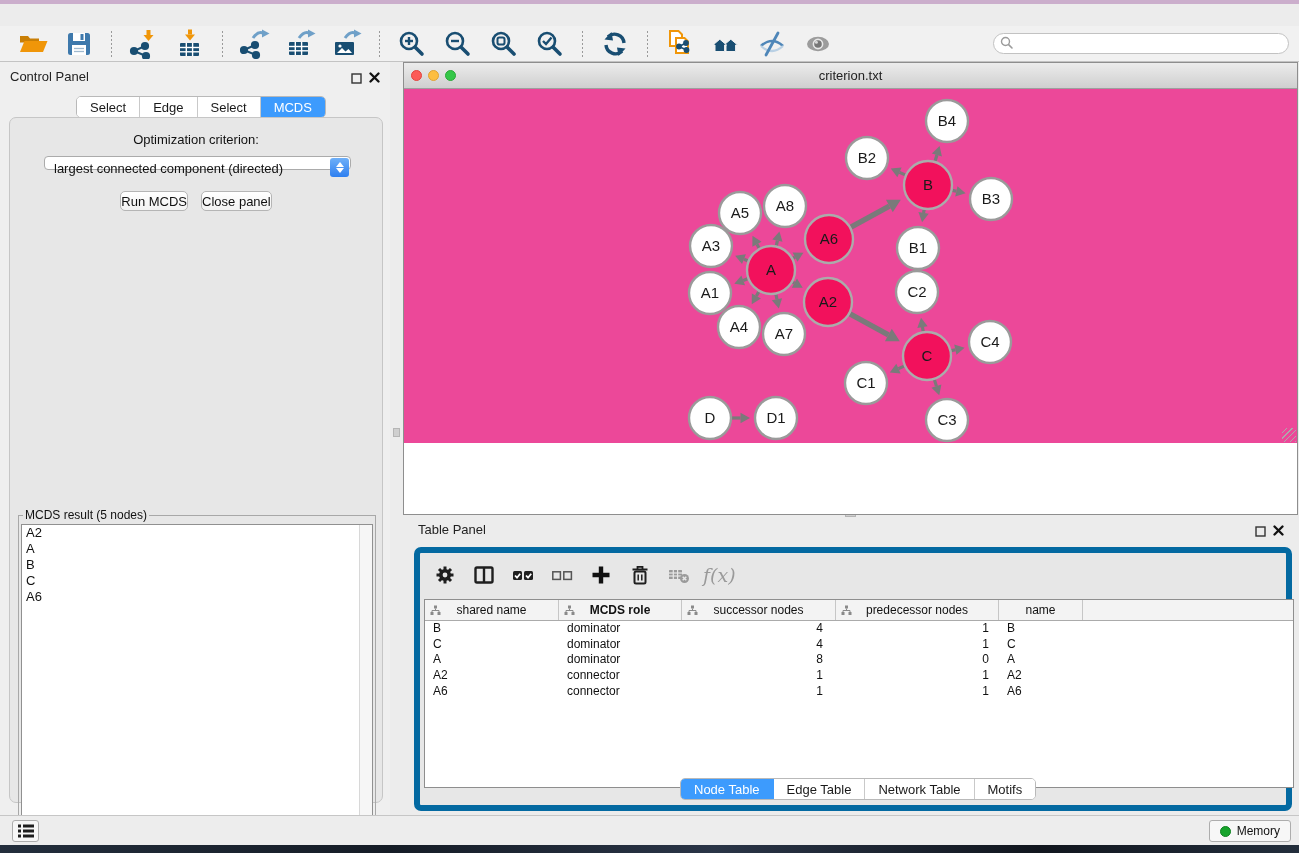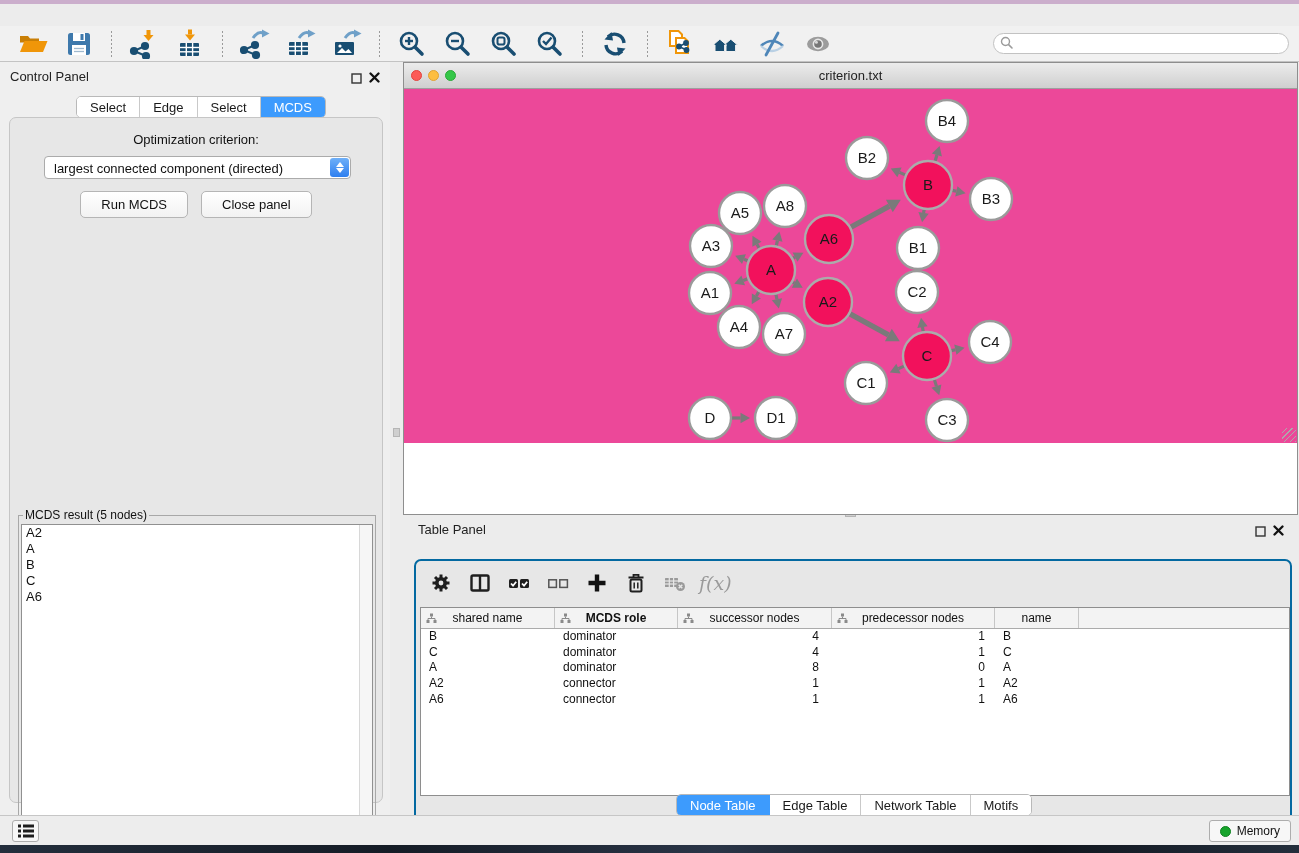--- a/index.html
+++ b/index.html
@@ -41,31 +41,31 @@
     background:#fff;overflow:hidden;}
   #cp-tabs{left:76px;top:34px;}
   .seg{display:flex;align-items:center;justify-content:center;font-size:13px;color:#1a1a1a;
     padding:0 13px;border-right:1px solid #C9C9C9;background:#fff;cursor:pointer;white-space:nowrap;}
   .seg:last-child{border-right:none;}
   .seg.active{background:#3D9BFD;color:#fff;border-right-color:#3D9BFD;}
   .cp-content{position:absolute;left:8px;top:55px;width:374px;height:748px;max-height:748px;}
   .cp-box{position:absolute;left:1px;top:0;width:374px;height:686px;background:#E7E7E7;
     border:1px solid #C6C6C6;border-radius:7px;}
   .opt-label{position:absolute;left:0;top:14px;width:100%;text-align:center;font-size:13px;color:#111;}
-  .dropdown{position:absolute;left:34px;top:38px;width:307px;height:23px;background:#fff;
+  .dropdown{position:absolute;left:34px;top:38px;width:307px;height:14px;background:#fff;
     border:1px solid #ABABAB;border-radius:4px;cursor:pointer;}
   .dropdown .val{position:absolute;left:9px;top:4px;font-size:13px;color:#111;white-space:nowrap;}
   .dropdown .spin{position:absolute;right:1px;top:1px;width:19px;height:19px;border-radius:3px;
     background:linear-gradient(#6FB0F8,#2E7FF0);display:flex;flex-direction:column;align-items:center;
     justify-content:center;gap:1px;}
   .spin i{width:0;height:0;border-left:4px solid transparent;border-right:4px solid transparent;}
   .spin i.up{border-bottom:5px solid #fff;} .spin i.down{border-top:5px solid #fff;}
   .btn-row{position:absolute;left:0;top:73px;width:100%;display:flex;justify-content:center;gap:13px;}
-  .mac-btn{height:27px;background:linear-gradient(#FFFFFF,#F2F2F2);border:1px solid #B5B5B5;
-    border-radius:5px;font-size:13px;color:#111;padding:0 20px;cursor:pointer;}
+  .mac-btn{height:20px;background:linear-gradient(#FFFFFF,#F2F2F2);border:1px solid #B5B5B5;
+    border-radius:5px;font-size:13px;color:#111;padding:0 0;cursor:pointer;}
   .result-box{position:absolute;left:8px;top:390px;width:358px;height:344px;border:1px solid #A8A8A8;
     margin:0;padding:2px;}
   .result-box legend{font-size:12px;color:#111;padding:0 2px;margin-left:2px;}
   .result-list{position:relative;width:100%;height:100%;background:#fff;border:1px solid #909090;
     overflow:hidden;}
   .result-item{font-size:13px;color:#111;padding:0 4px;line-height:16px;cursor:default;}
   .result-scroll{position:absolute;right:0;top:0;width:13px;height:100%;background:#F6F6F6;
     border-left:1px solid #D8D8D8;}
   
   #right-area{position:absolute;left:403px;top:62px;width:896px;height:758px;}
@@ -82,21 +82,21 @@
   #net-titlebar .light{width:11px;height:11px;}
   #net-titlebar .title{display:block;text-align:center;font-size:13px;color:#222;line-height:25px;}
   #net-content{position:relative;width:100%;height:354px;background:#ec4899;overflow:hidden;}
   #graph-svg{position:absolute;left:0;top:0;}
   #net-resize{position:absolute;right:1px;bottom:1px;width:14px;height:14px;cursor:nwse-resize;
     background:repeating-linear-gradient(135deg,transparent 0 3px,#ABABAB 3px 4px);}
   
   #table-panel{position:absolute;left:0;top:453px;width:896px;height:302px;}
   #table-panel .panel-float{right:33px;} #table-panel .panel-close{right:15px;}
   #tp-container{position:absolute;left:11px;top:32px;width:878px;height:264px;background:#E7E7E7;
-    border:2px solid #0369a1;border-radius:7px;margin-top:12px;}
+    border:6px solid #0369a1;border-radius:7px;}
   #tp-toolbar{position:absolute;left:10px;top:4px;height:36px;display:flex;align-items:center;gap:9px;}
   .tp-btn{background:none;border:none;width:30px;height:28px;padding:0;cursor:pointer;
     display:flex;align-items:center;justify-content:center;}
   .tp-btn.disabled{cursor:default;}
   .fx-label{font-size:19px;color:#9A9A9A;font-family:"DejaVu Serif","Liberation Serif",serif;
     font-style:italic;}
   #table-wrap{position:absolute;left:4px;top:46px;width:870px;height:189px;background:#fff;
     border:1px solid #8E8E8E;overflow:hidden;}
   #table-head{display:flex;height:21px;background:#F3F3F3;border-bottom:1px solid #ABABAB;}
   .th{position:relative;display:flex;align-items:center;justify-content:center;font-size:12px;

